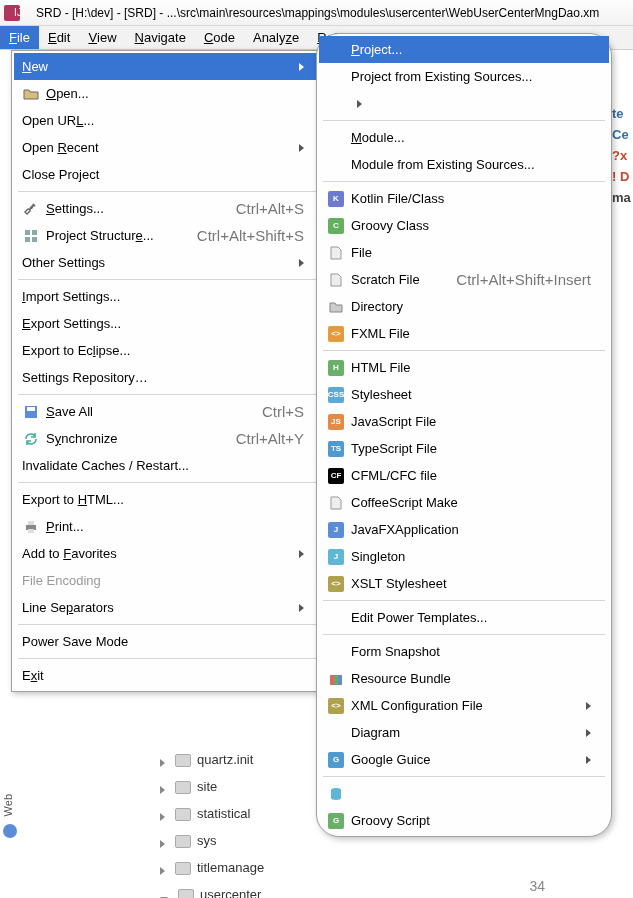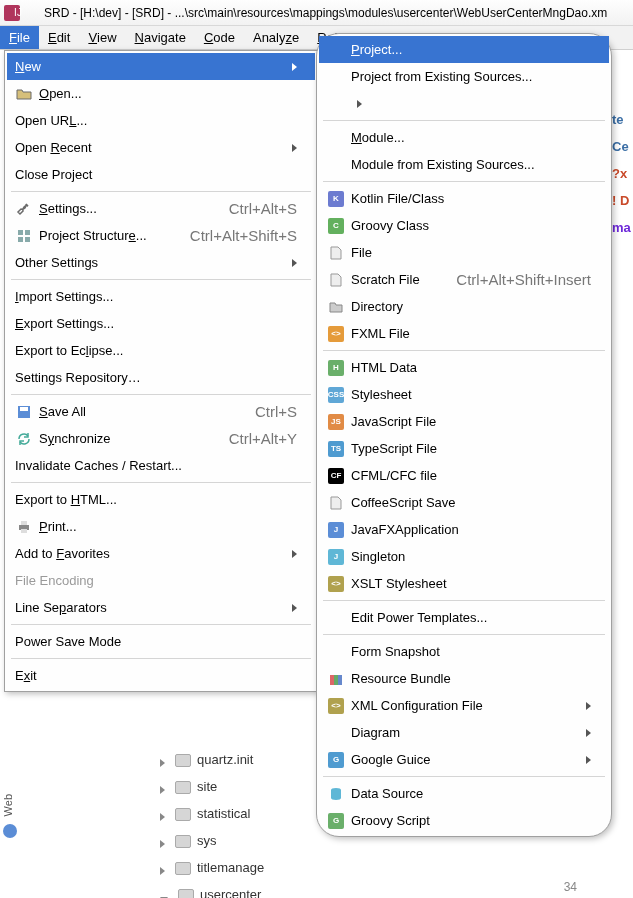--- a/index.html
+++ b/index.html
@@ -21,21 +21,21 @@
     align-items: center;
     padding: 0 4px;
     font-size: 12px;
     white-space: nowrap;
     overflow: hidden;
   }
   .app-icon {
     width: 16px; height: 16px;
     background: #b0355c;
     border-radius: 2px;
-    margin-right: 24px;
+    margin-right: 16px;
     display: inline-flex; align-items:center; justify-content:center;
     color:#fff; font-weight:normal; font-size:10px;padding-left:12px;
   }
   .menubar {
     height: 24px;
     background: #f2f2f2;
     border-bottom: 1px solid #d0d0d0;
     display: flex;
     align-items: stretch;
     font-size: 13px;
@@ -51,21 +51,21 @@
   }
   .mnemonic { text-decoration: underline; }
   .dropdown {
     position: absolute;
     background: #fefefe;
     border: 1px solid #a0a0a0;
     box-shadow: 2px 2px 6px rgba(0,0,0,0.25);
     padding: 2px;
   }
   .dropdown.file {
-    left: 4px;
+    left: 11px;
     top: 50px;
     width: 314px;
   }
   .dropdown.new {
     left: 316px;
     top: 33px;
     width: 296px;
     border-radius: 23px;
   }
   .menu-item {
@@ -129,23 +129,23 @@
   }
   
   .right-peek {
     position:absolute;
     left:612px;
     top:100px;
     font-size:13px;
     font-weight:bold;
     color:#3a6ea5;
   }
-  .right-token { margin-top:12px; }
+  .right-token { margin-top:6px; }
   .right-peek .red { color:#c94a2a; }
-  .right-peek .blue { color:#6d28d9; }
+  .right-peek .blue { color:#404040; }
   
   .side-tab {
     position:absolute;
     left:0;
     top:790px;
     width:20px;
     font-size:11px;
     text-align:center;
   }
   .side-tab .v {
@@ -158,21 +158,21 @@
     width:14px; height:14px; background:#5b8dd6; border-radius:50%; margin:4px auto;
   }
   
   .ft-badge {
     width:16px; height:16px; border-radius:2px;
     font-size:8px; font-weight:bold; color:#fff;
     display:inline-flex; align-items:center; justify-content:center;
     background:#888;
   }
   .statusbar-num {
-    position:absolute; right:56px; bottom:4px; font-size:12px; color:#888;
+    position:absolute; right:88px; bottom:4px; font-size:14px; color:#888;
   }
 </style>
 </head>
 <body>
 
 <div class="titlebar">
   <span class="app-icon">IJ</span>
   <span>SRD - [H:\dev] - [SRD] - ...\src\main\resources\mappings\modules\usercenter\WebUserCenterMngDao.xm</span>
 </div>
 
@@ -438,21 +438,21 @@
       <span class="menu-icon">
         <span class="ft-badge" style="background:#e59b3a">&lt;&gt;</span>
       </span>
       <span class="menu-label">FXML File</span>
     </div>
     <div class="menu-sep"></div>
     <div class="menu-item">
       <span class="menu-icon">
         <span class="ft-badge" style="background:#6aaf6a">H</span>
       </span>
-      <span class="menu-label">HTML Data</span>
+      <span class="menu-label">HTML File</span>
     </div>
     <div class="menu-item">
       <span class="menu-icon">
         <span class="ft-badge" style="background:#5fa7d6">CSS</span>
       </span>
       <span class="menu-label">Stylesheet</span>
     </div>
     <div class="menu-item">
       <span class="menu-icon">
         <span class="ft-badge" style="background:#e18b45">JS</span>
@@ -470,21 +470,21 @@
         <span class="ft-badge" style="background:#000000">CF</span>
       </span>
       <span class="menu-label">CFML/CFC file</span>
     </div>
     <div class="menu-item">
       <span class="menu-icon">
         <svg width="16" height="16">
           <path d="M3 2h7l3 3v9H3z" fill="#eee" stroke="#999"></path>
         </svg>
       </span>
-      <span class="menu-label">CoffeeScript Save</span>
+      <span class="menu-label">CoffeeScript Make</span>
     </div>
     <div class="menu-item">
       <span class="menu-icon">
         <span class="ft-badge" style="background:#5b8dd6">J</span>
       </span>
       <span class="menu-label">JavaFXApplication</span>
     </div>
     <div class="menu-item">
       <span class="menu-icon">
         <span class="ft-badge" style="background:#5fb7d6">J</span>
@@ -537,21 +537,20 @@
       <span class="submenu-arrow"></span>
     </div>
     <div class="menu-sep"></div>
     <div class="menu-item">
       <span class="menu-icon">
         <svg width="16" height="16">
           <ellipse cx="8" cy="4" rx="5" ry="2" fill="#5fb7d6"></ellipse>
           <path d="M3 4v8c0 1 2 2 5 2s5-1 5-2V4" fill="#5fb7d6"></path>
         </svg>
       </span>
-      <span class="menu-label">Data Source</span>
     </div>
     <div class="menu-item">
       <span class="menu-icon">
         <span class="ft-badge" style="background:#6aaf6a">G</span>
       </span>
       <span class="menu-label">Groovy Script</span>
     </div>
   </div>
 
 <div class="statusbar-num">34</div>

